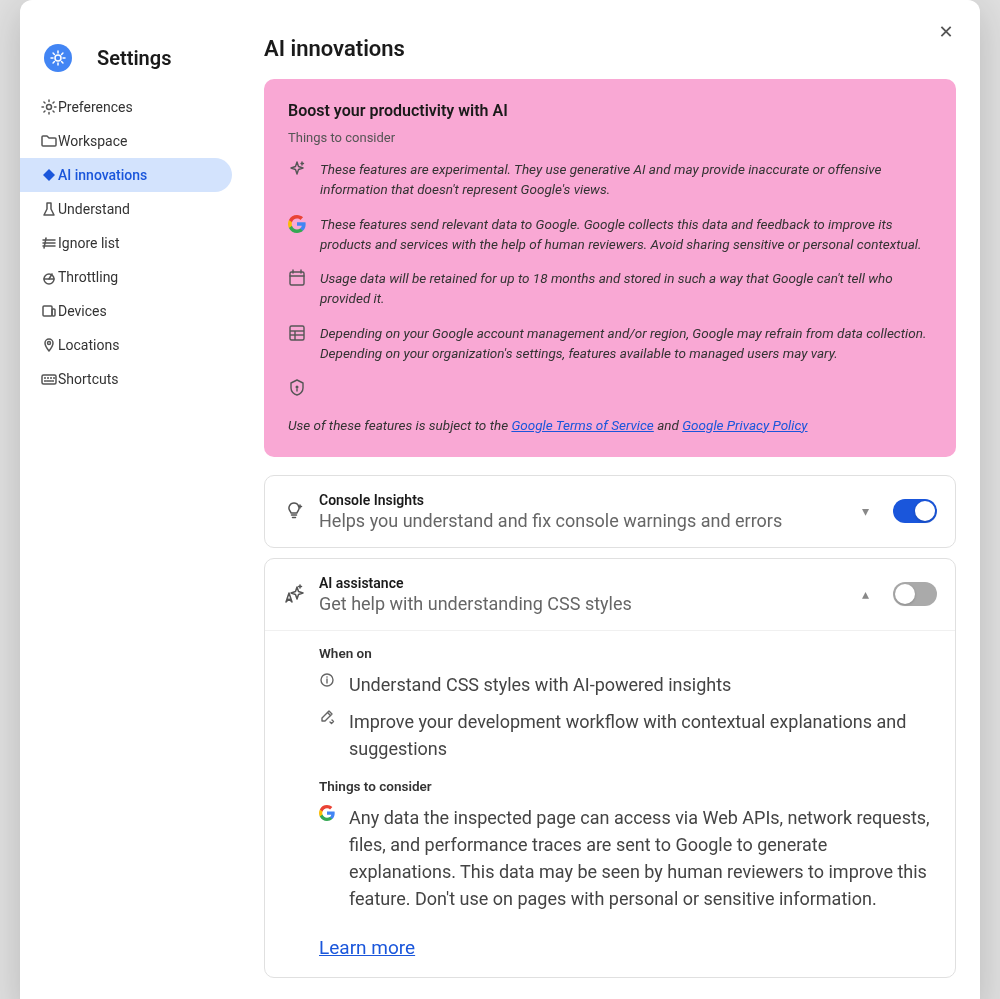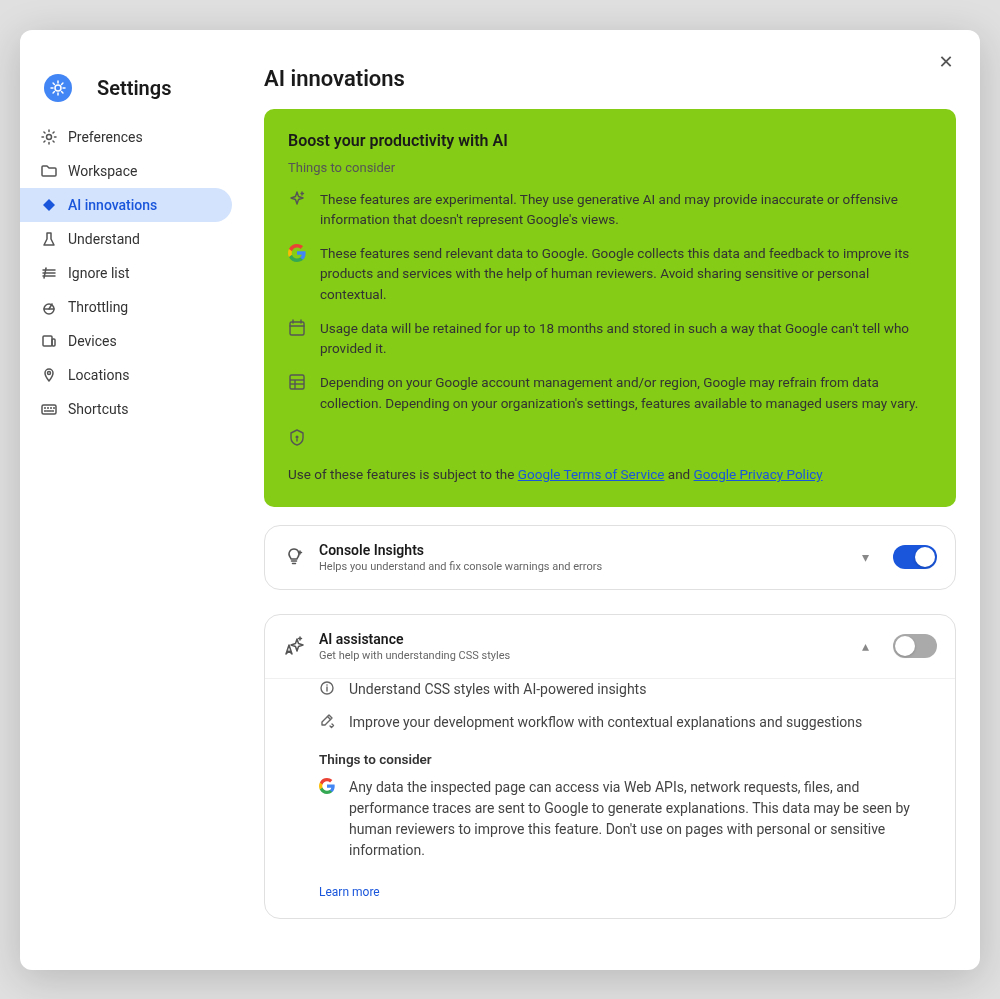--- a/index.html
+++ b/index.html
@@ -70,21 +70,20 @@
       background: #4285f4;
       display: flex;
       align-items: center;
       justify-content: center;
       color: #fff;
       font-size: 14px;
     }
     .sidebar-item {
       display: flex;
       align-items: center;
-      gap: 10px;
       padding: 8px 16px 8px 20px;
       cursor: pointer;
       border-radius: 0 20px 20px 0;
       margin-right: 8px;
       font-size: 14px;
       color: #333;
       user-select: none;
       transition: background 0.15s;
     }
     .sidebar-item.active {
@@ -110,21 +109,21 @@
       overflow-y: auto;
     }
     .page-title {
       font-size: 22px;
       font-weight: 600;
       color: #1a1a1a;
       margin-bottom: 18px;
     }
     
     .info-card {
-      background: #84cc16;
+      background: #f9a8d4;
       border-radius: 10px;
       padding: 22px 24px;
       margin-bottom: 18px;
     }
     .info-card-title {
       font-size: 16px;
       font-weight: 600;
       color: #1a1a1a;
       margin-bottom: 10px;
     }
@@ -134,40 +133,41 @@
       margin-bottom: 14px;
     }
     .info-item {
       display: flex;
       align-items: flex-start;
       gap: 12px;
       margin-bottom: 14px;
       font-size: 13.5px;
       color: #333;
       line-height: 1.5;
+      font-style: italic;
     }
     .info-item:last-child { margin-bottom: 0; flex-direction: column; }
     .info-item-icon {
       width: 20px;
       flex-shrink: 0;
       margin-top: 1px;
       font-size: 15px;
       color: #555;
     }
     .link-blue {
       color: #1a56db;
       text-decoration: underline;
       cursor: pointer;
     }
     
     .feature-card {
       background: #fff;
       border: 1px solid #e0e0e0;
-      border-radius: 16px;
-      margin-bottom: 24px;
+      border-radius: 10px;
+      margin-bottom: 10px;
       overflow: hidden;
     }
     .feature-row {
       display: flex;
       align-items: center;
       padding: 16px 18px;
       gap: 14px;
       cursor: pointer;
     }
     .feature-row-icon {
@@ -183,21 +183,21 @@
     .feature-row-text {
       flex: 1;
     }
     .feature-row-title {
       font-size: 14px;
       font-weight: 600;
       color: #1a1a1a;
       margin-bottom: 2px;
     }
     .feature-row-desc {
-      font-size: 11px;
+      font-size: 18px;
       color: #666;
     }
     .feature-row-chevron {
       font-size: 14px;
       color: #888;
       margin-right: 10px;
     }
     
     .toggle {
       width: 44px;
@@ -231,41 +231,42 @@
       font-size: 13.5px;
       font-weight: 600;
       color: #333;
       margin: 14px 0 10px 0;
     }
     .when-on-item {
       display: flex;
       align-items: flex-start;
       gap: 12px;
       margin-bottom: 10px;
-      font-size: 14px;
+      font-size: 18px;
       color: #444;
       line-height: 1.5;
     }
     .when-on-item-icon {
       width: 18px;
       flex-shrink: 0;
       font-size: 14px;
       color: #666;
       margin-top: 1px;
     }
     .things-consider-title {
       font-size: 13.5px;
       font-weight: 600;
       color: #333;
       margin: 16px 0 10px 0;
     }
     .learn-more-link {
       color: #1a56db;
+      text-decoration: underline;
       cursor: pointer;
-      font-size: 12px;
+      font-size: 19px;
       display: inline-block;
       margin-top: 14px;
     }
   </style>
 </head>
 <body>
 
 <div class="window">
 
   <div class="window-header">
@@ -481,20 +482,21 @@
             <div class="feature-row-title">AI assistance</div>
             <div class="feature-row-desc">Get help with understanding CSS styles</div>
           </div>
           <div class="feature-row-chevron">▴</div>
           <div class="toggle off">
             <div class="toggle-knob"></div>
           </div>
         </div>
 
         <div class="expanded-section">
+          <div class="when-on-title">When on</div>
 
           <div class="when-on-item">
             <div class="when-on-item-icon">
               <svg width="16" height="16" viewBox="0 0 16 16" fill="none" stroke="#666" stroke-width="1.4">
                 <circle cx="8" cy="8" r="6"></circle>
                 <line x1="8" y1="7" x2="8" y2="11" stroke-linecap="round"></line>
                 <circle cx="8" cy="5" r="0.8" fill="#666" stroke="none"></circle>
               </svg>
             </div>
             <span>Understand CSS styles with AI-powered insights</span>

